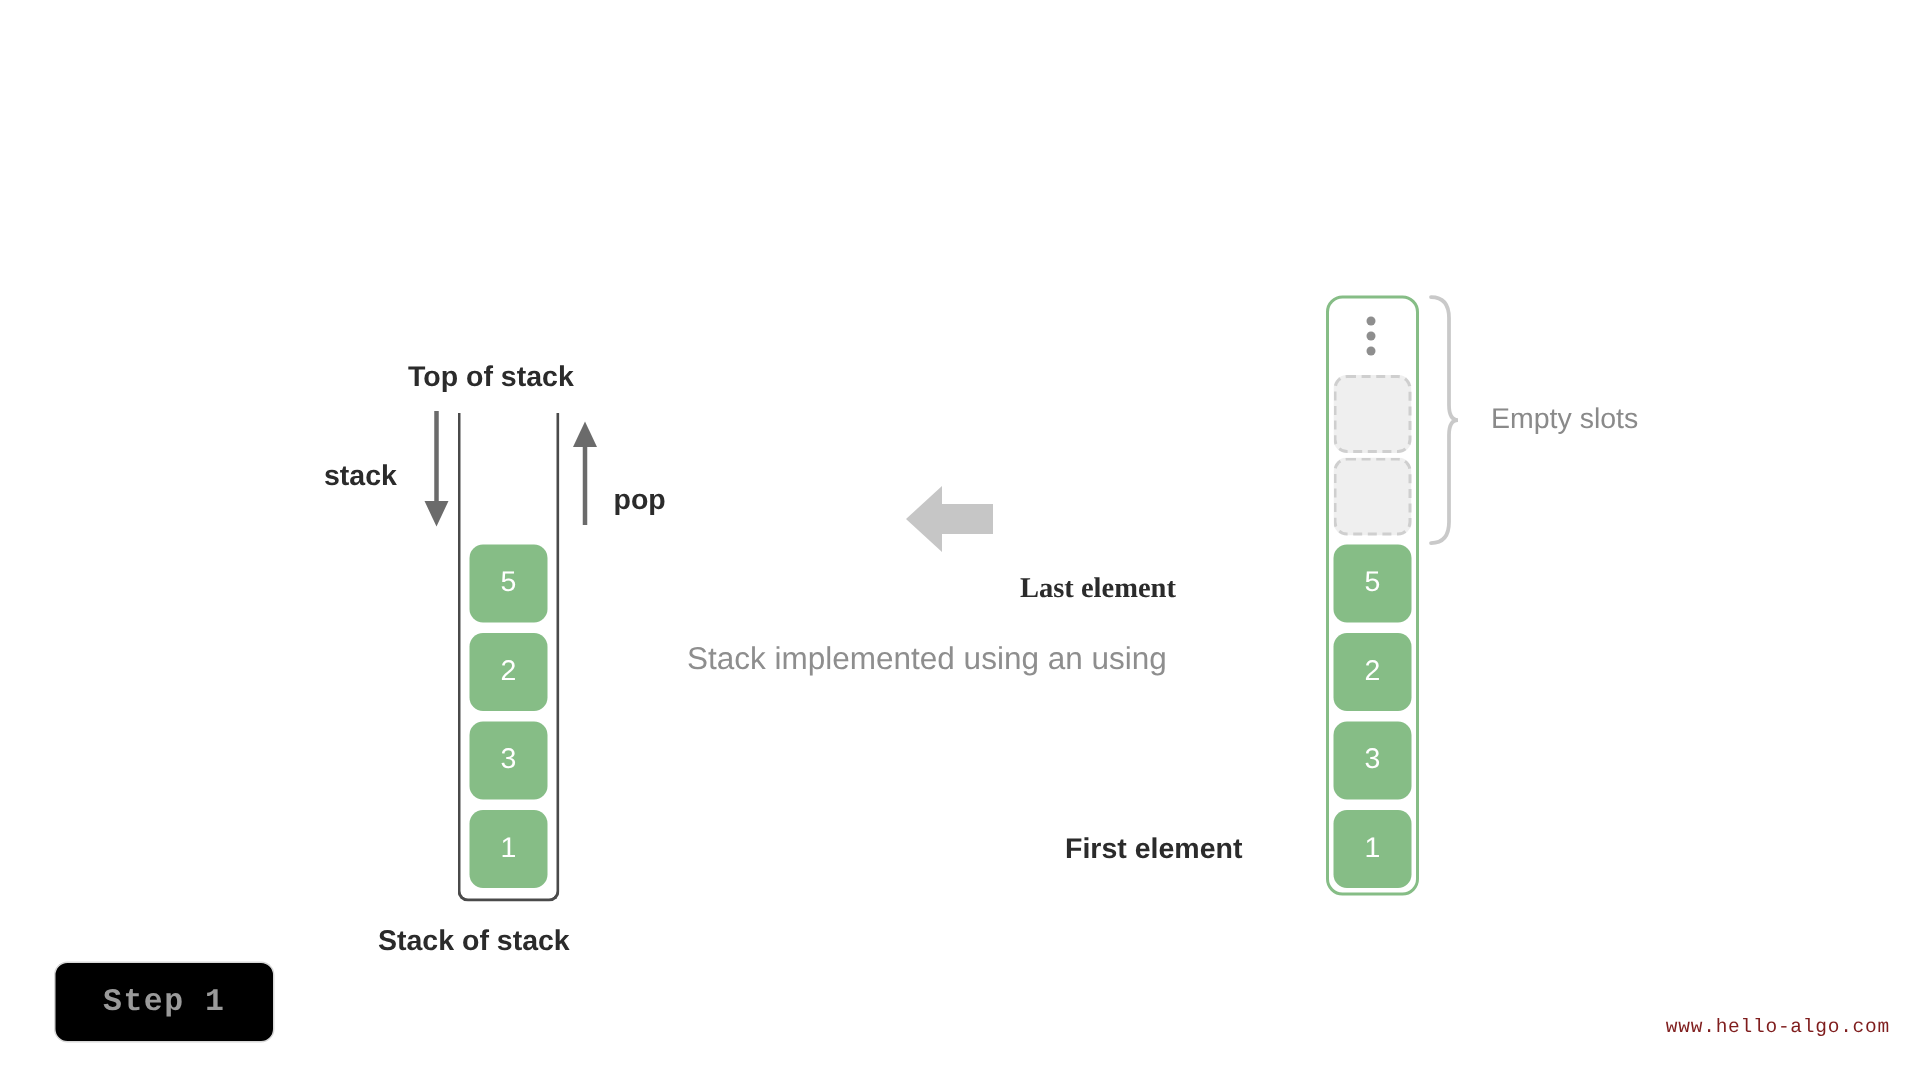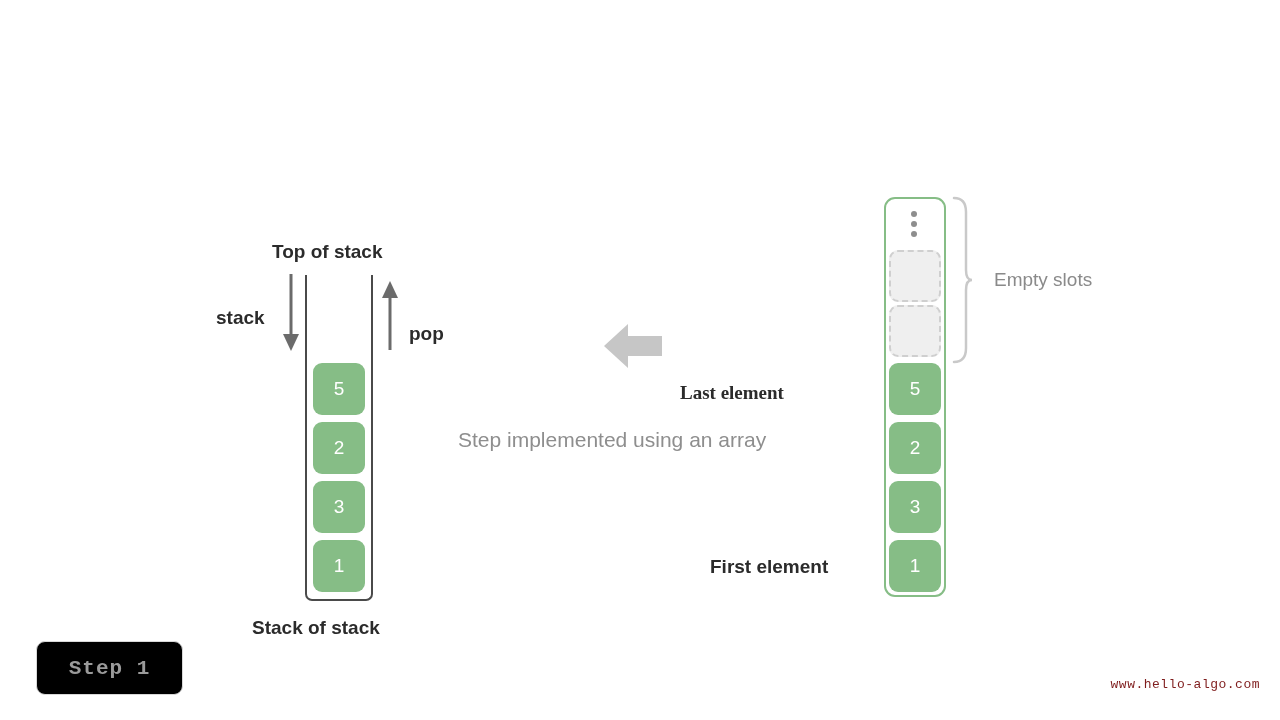--- a/index.html
+++ b/index.html
@@ -194,21 +194,21 @@
   <div class="stack-cell" style="top:422px;">2</div>
   <div class="stack-cell" style="top:481px;">3</div>
   <div class="stack-cell" style="top:540px;">1</div>
 
   <div class="lbl lbl-bold-dark" style="left:252px; top:617px;">Stack of stack</div>
 
   <svg id="transform-arrow" width="62" height="52" viewBox="0 0 62 52">
     <polygon points="2,26 26,4 26,16 60,16 60,36 26,36 26,48" fill="#c6c6c6"></polygon>
   </svg>
 
-  <div class="lbl lbl-gray" style="left:458px; top:428px;">Step implemented using an array</div>
+  <div class="lbl lbl-gray" style="left:458px; top:428px;">Stack implemented using an using</div>
 
   <div id="array-container"></div>
 
   <div id="vertical-dots">
     <span></span>
       <span></span>
       <span></span>
   </div>
 
   <div class="array-cell-empty" style="top:250px;"></div>

